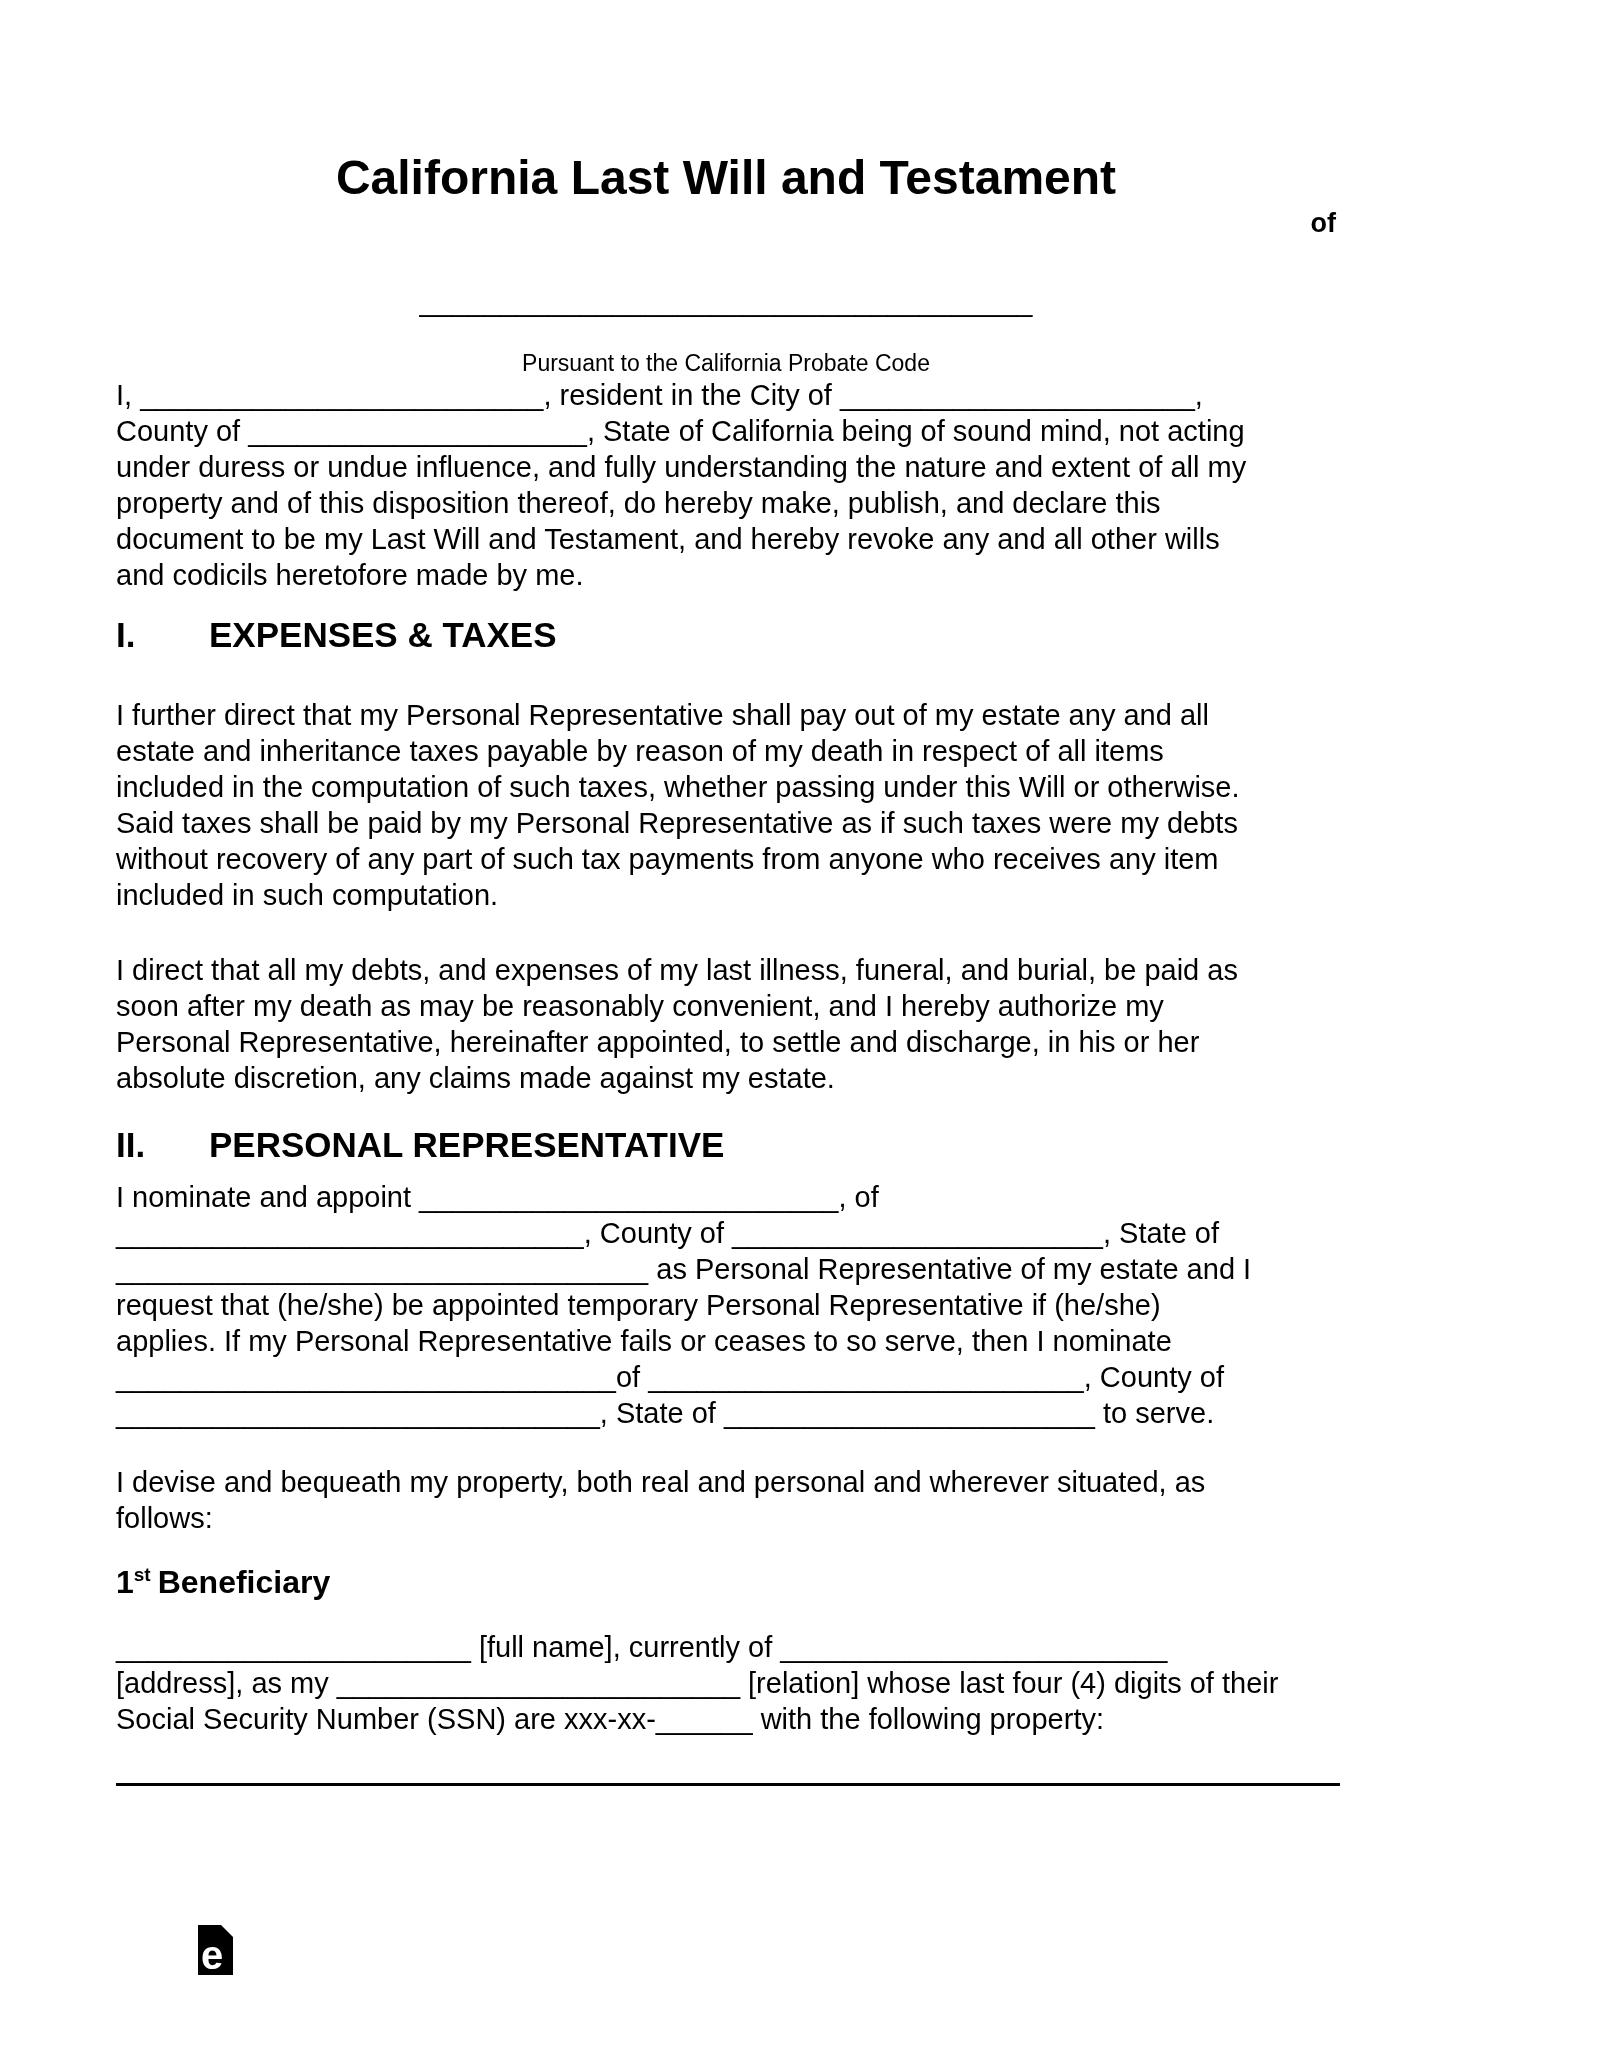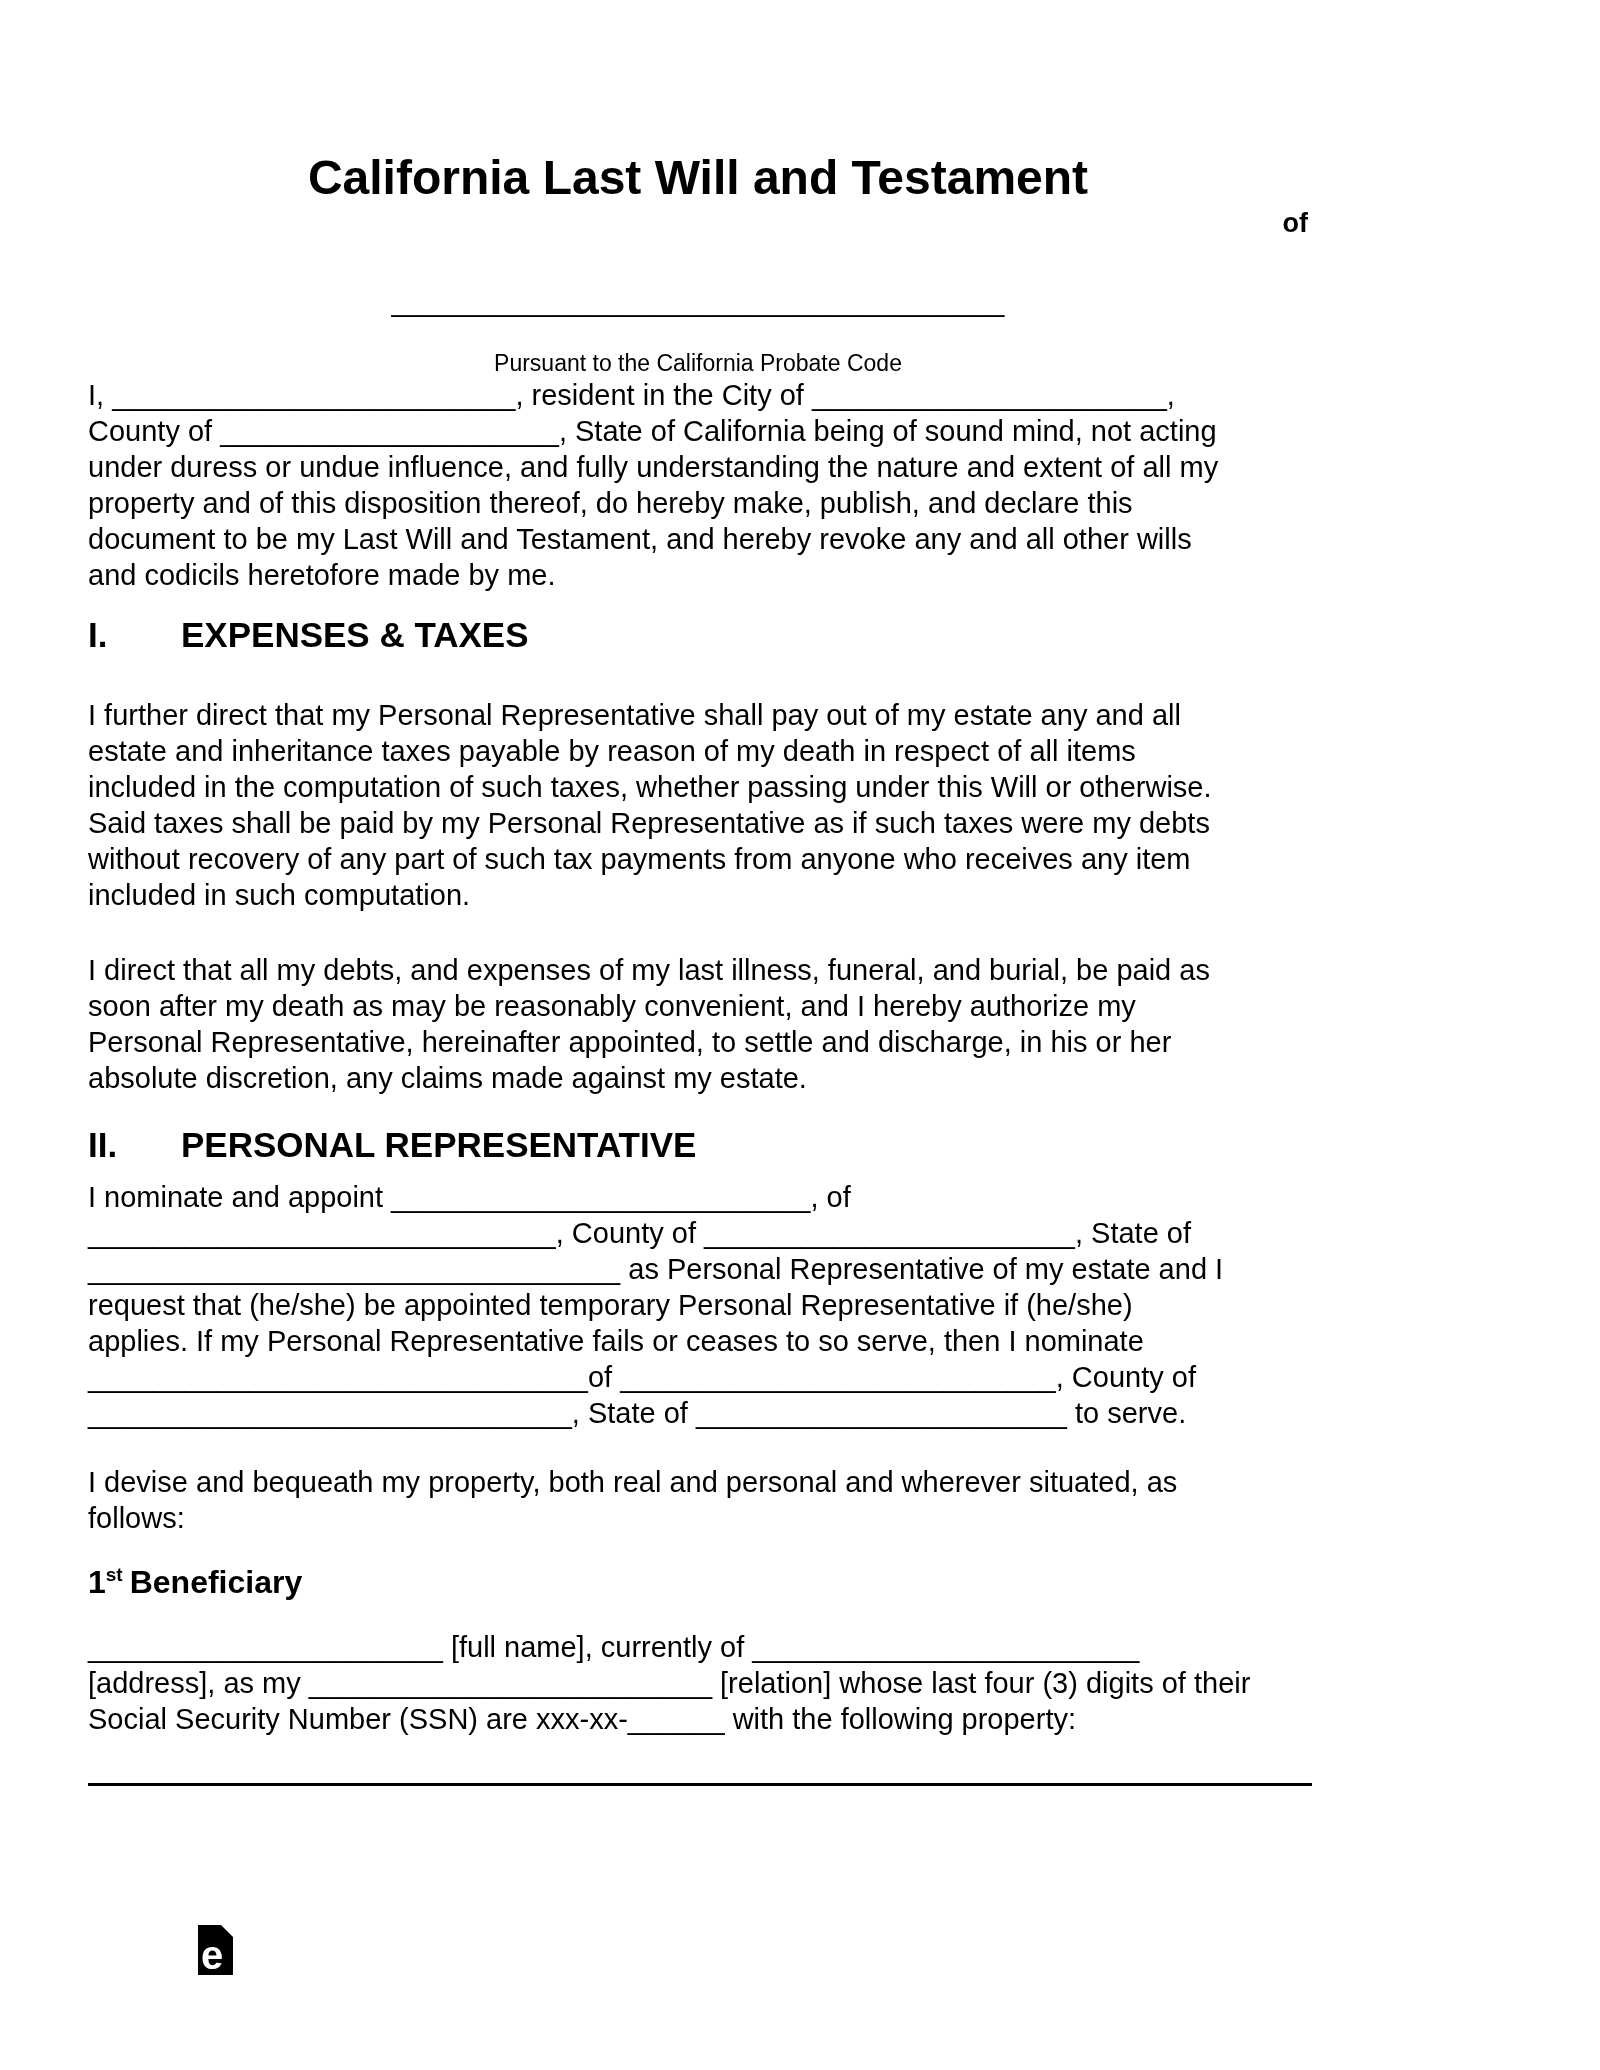--- a/index.html
+++ b/index.html
@@ -2,21 +2,21 @@
 <html><head>
 <meta charset="utf-8">
 <style>
   html,body{margin:0;padding:0;}
   body{
     width:1600px;height:2070px;
     background:#ffffff;color:#000000;
     font-family:"Liberation Sans","DejaVu Sans",sans-serif;
     position:relative;overflow:hidden;
   }
-  .page{padding:150px 0 0 88px;width:1270px;}
+  .page{padding:150px 0 0 116px;width:1270px;}
   .title{
     width:1220px;text-align:center;
     font-size:48px;font-weight:bold;line-height:56px;
   }
   .subtitle{
     width:1220px;text-align:right;
     font-size:27px;font-weight:bold;line-height:34px;
   }
   .center-blank{
     width:1220px;text-align:center;
@@ -113,21 +113,21 @@
 _______________________________of ___________________________, County of
 ______________________________, State of _______________________ to serve.</div>
 
 
   <div class="para p-iii1">I devise and bequeath my property, both real and personal and wherever situated, as
 follows:</div>
 
   <div class="bene-h"><span>1</span><span class="sup">st</span><span class="bene-label">Beneficiary</span></div>
 
   <div class="para bene-para">______________________ [full name], currently of ________________________
-[address], as my _________________________ [relation] whose last four (3) digits of their
+[address], as my _________________________ [relation] whose last four (4) digits of their
 Social Security Number (SSN) are xxx-xx-______ with the following property:</div>
 
   <div class="prop-line"></div>
 
 </div>
 
 <div class="logo">
   <div class="logo-page"></div>
   <div class="logo-fold"></div>
   <div class="logo-letter">e</div>

